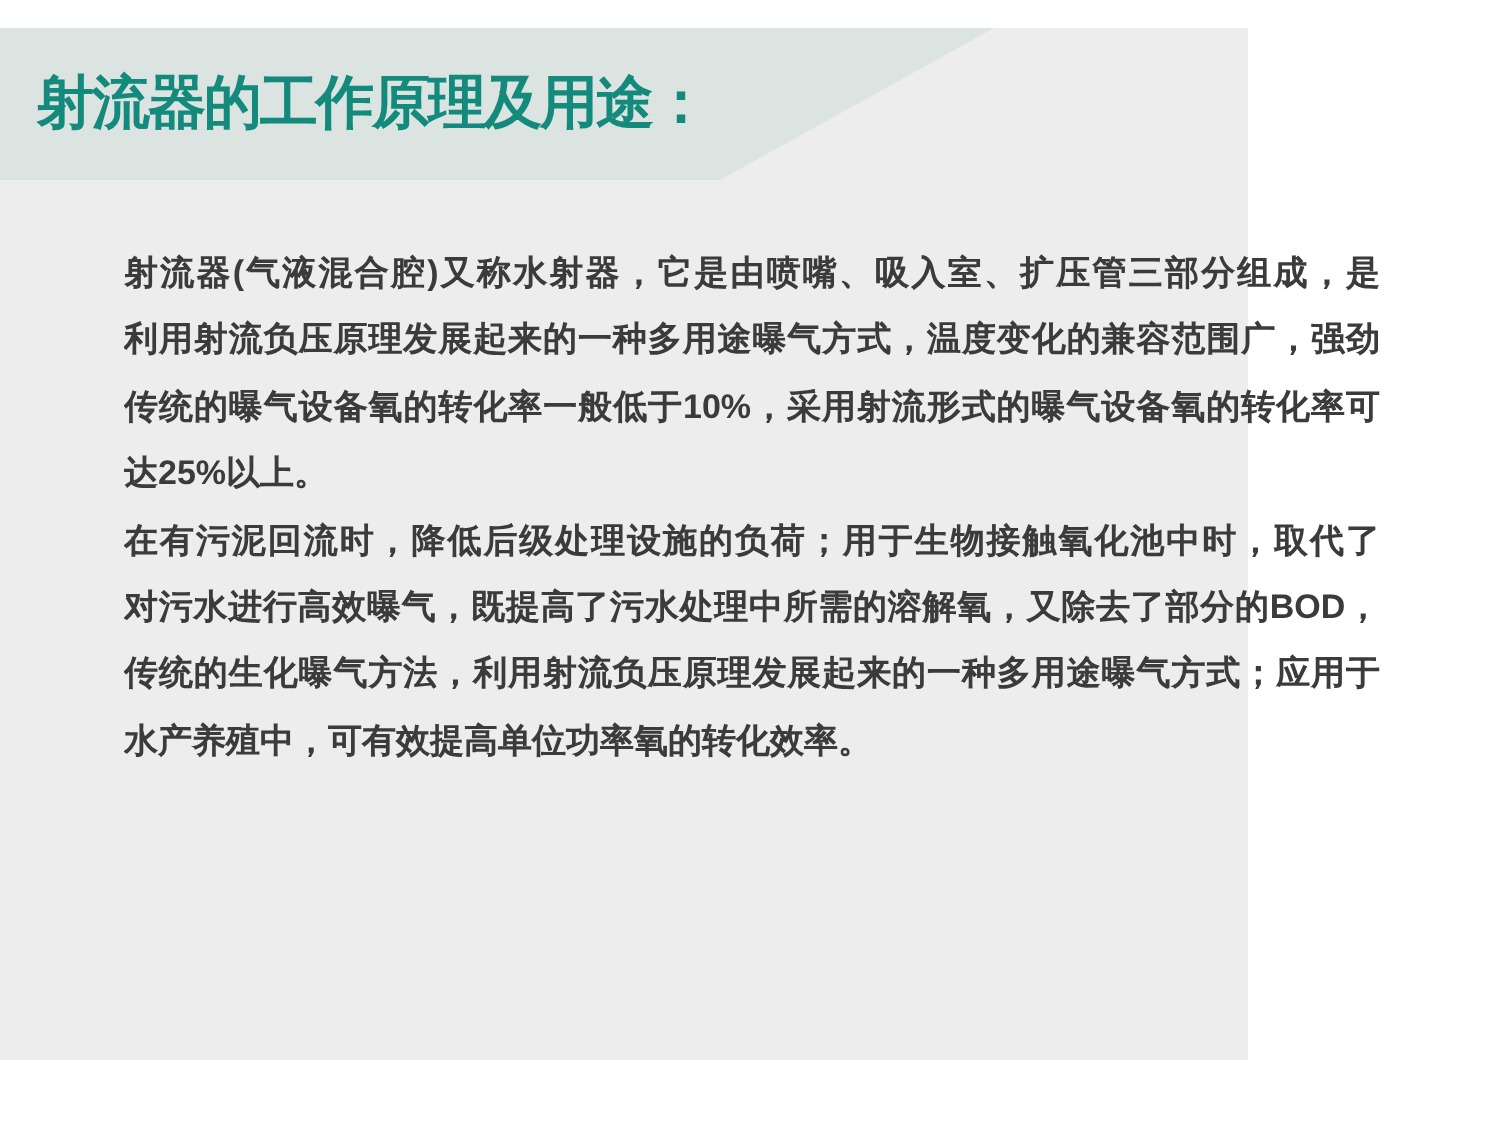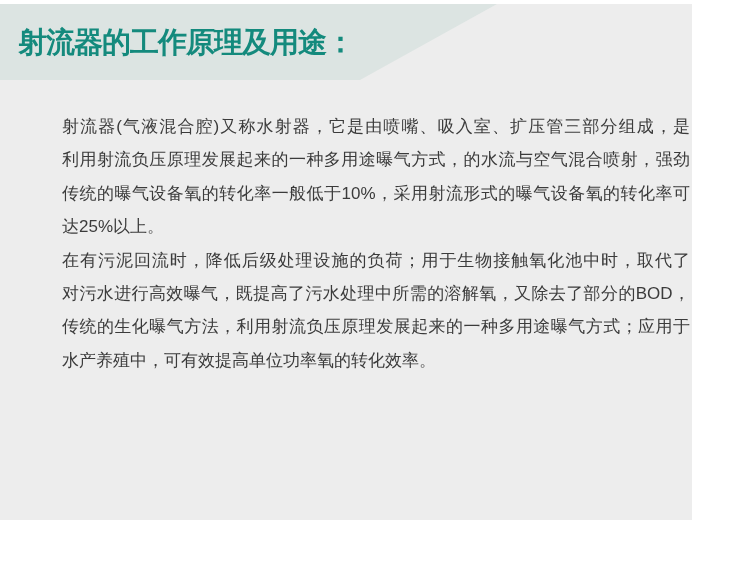--- a/index.html
+++ b/index.html
@@ -10,22 +10,22 @@
   .page {
     position: relative;
     width: 750px;
     height: 568px;
     background: #ffffff;
     overflow: hidden;
   }
   .content-panel {
     position: absolute;
     left: 0;
-    top: 4px;
-    width: 692px;
+    top: 14px;
+    width: 624px;
     height: 516px;
     background: #ededed;
   }
   .header-band {
     position: absolute;
     left: 0;
     top: 0;
     width: 520px;
     height: 76px;
     background: #dce4e2;
@@ -43,20 +43,21 @@
     color: #148a7d;
     white-space: nowrap;
   }
   .body-text {
     position: absolute;
     left: 62px;
     top: 106px;
     width: 628px;
     font-size: 17px;
     color: #3b3b3b;
+    font-weight: bold;
   }
   .text-line {
     height: 33.4px;
     line-height: 33.4px;
     text-align: justify;
     text-align-last: justify;
     -moz-text-align-last: justify;
     white-space: normal;
     overflow: hidden;
   }
@@ -67,21 +68,21 @@
 </style>
 </head>
 <body>
 
 <div class="page" style="background: rgb(255, 255, 255);">
   <div class="content-panel" style="background: rgb(237, 237, 237);">
     <div class="header-band" style="background: rgb(220, 228, 226);"></div>
     <div class="page-title" style="color: rgb(20, 138, 125);">射流器的工作原理及用途：</div>
     <div class="body-text" style="color: rgb(59, 59, 59);">
         <div class="text-line">射流器(气液混合腔)又称水射器，它是由喷嘴、吸入室、扩压管三部分组成，是</div>
-        <div class="text-line">利用射流负压原理发展起来的一种多用途曝气方式，的水流与空气混合喷射，强劲</div>
+        <div class="text-line">利用射流负压原理发展起来的一种多用途曝气方式，温度变化的兼容范围广，强劲</div>
         <div class="text-line">传统的曝气设备氧的转化率一般低于10%，采用射流形式的曝气设备氧的转化率可</div>
         <div class="text-line last">达25%以上。</div>
         <div class="text-line">在有污泥回流时，降低后级处理设施的负荷；用于生物接触氧化池中时，取代了</div>
         <div class="text-line">对污水进行高效曝气，既提高了污水处理中所需的溶解氧，又除去了部分的BOD，</div>
         <div class="text-line">传统的生化曝气方法，利用射流负压原理发展起来的一种多用途曝气方式；应用于</div>
         <div class="text-line last">水产养殖中，可有效提高单位功率氧的转化效率。</div>
       </div>
   </div>
 </div>
 

